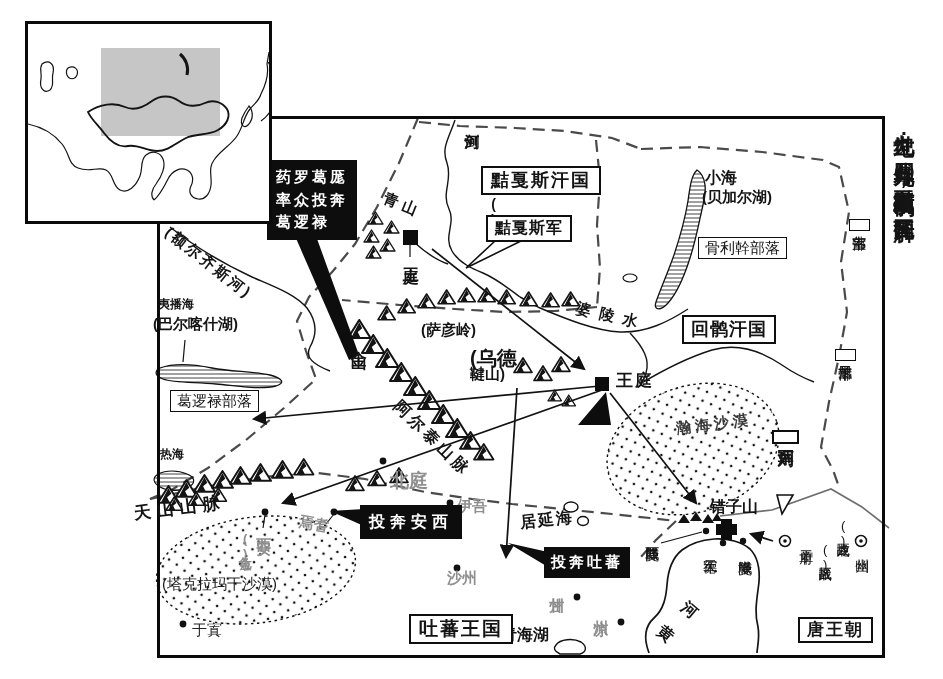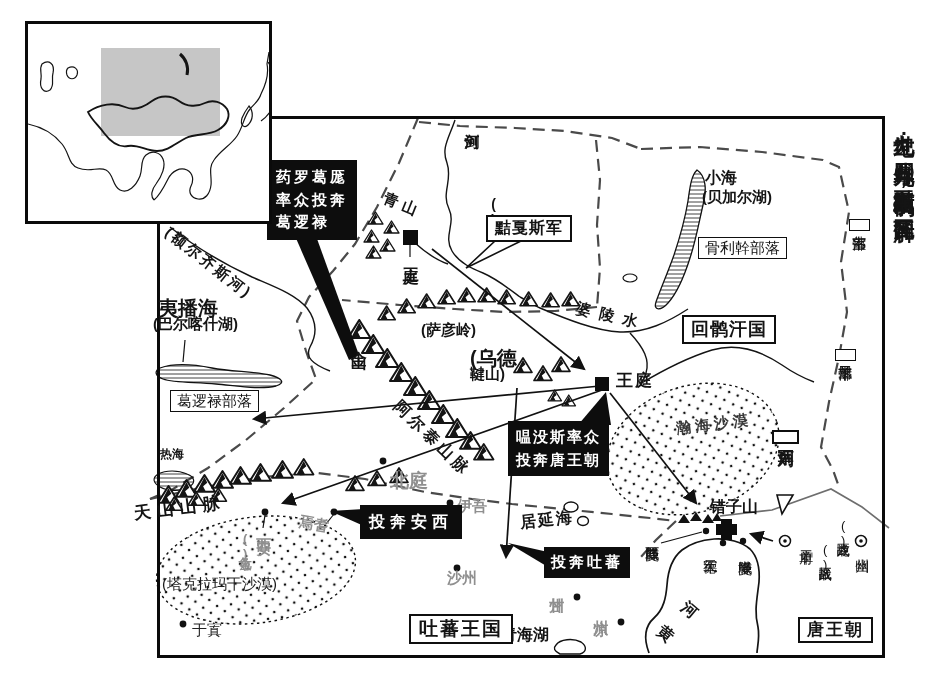--- a/index.html
+++ b/index.html
@@ -188,49 +188,46 @@
       <path d="M240,38 C247,48 250,62 247,75 C245,85 239,93 233,97"></path>
       <path d="M233,70 C238,60 241,50 239,40 L241,28"></path>
     </g>
     <path d="M60,88 C72,80 86,78 97,83 C106,87 116,83 124,77 C132,71 143,71 151,77 C159,83 169,83 177,79 C185,75 194,78 199,85 C203,92 199,101 190,106 C180,112 168,109 158,114 C148,119 140,127 129,127 C118,127 110,120 100,122 C90,124 82,117 76,109 C70,101 63,95 60,88 Z" stroke="#141414" stroke-width="1.9" fill="none"></path>
     <path d="M152,30 C158,35 161,43 159,51" stroke="#141414" stroke-width="3" fill="none"></path>
   </svg>
 </div>
 
 <div class="sidetitle">九世纪·八四〇年九月　黠戛斯南攻回鹘，汗国瓦解</div>
 
+<div class="wbox" style="left:481px;top:166px;font-size:18px;padding:3px 8px;letter-spacing:2px;">黠戛斯汗国</div>
 <div class="wbox" style="left:486px;top:215px;font-size:16px;padding:3px 7px;letter-spacing:1px;">黠戛斯军</div>
 <div class="wbox" style="left:698px;top:237px;font-size:15px;padding:2px 6px;border-width:1.5px;font-weight:400;">骨利幹部落</div>
 <div class="wbox" style="left:682px;top:315px;font-size:18px;padding:3px 7px;letter-spacing:1px;text-align:center;">回鹘汗国</div>
 <div class="wbox" style="left:170px;top:390px;font-size:15px;padding:2px 6px;border-width:1.5px;font-weight:400;">葛逻禄部落</div>
 <div class="wbox v" style="left:849px;top:219px;font-size:14px;padding:5px 2px;border-width:1.5px;font-weight:400;">室韦部落</div>
 <div class="wbox v" style="left:835px;top:349px;font-size:14px;padding:5px 2px;border-width:1.5px;font-weight:400;">黑车子部落</div>
 <div class="wbox v" style="left:772px;top:430px;font-size:16px;padding:5px 3px;">刘沔军</div>
 <div class="wbox" style="left:409px;top:614px;font-size:19px;padding:3px 8px;border-width:2.5px;letter-spacing:2px;">吐蕃王国</div>
 <div class="wbox" style="left:798px;top:617px;font-size:17px;padding:2px 7px;letter-spacing:2px;">唐王朝</div>
 
 <div class="bbox" style="left:267px;top:160px;font-size:15px;padding:6px 9px;letter-spacing:3px;">
   <div>药罗葛厖</div>
   <div>率众投奔</div>
   <div>葛逻禄</div>
 </div>
-<div class="bbox" style="left:508px;top:421px;font-size:15px;padding:5px 8px;letter-spacing:2px;">
-  <div>嗢没斯率众</div>
-  <div>投奔唐王朝</div>
-</div>
 <div class="bbox" style="left:544px;top:547px;font-size:15px;padding:4px 7px;letter-spacing:3px;">投奔吐蕃</div>
 <div class="bbox" style="left:360px;top:505px;font-size:16px;padding:5px 9px;letter-spacing:5px;">投奔安西</div>
 
 <div class="lbl v" style="left:464px;top:122px;font-size:15px;">剑河</div>
 <div class="lbl v" style="left:486px;top:196px;font-size:14px;">(叶尼塞河)</div>
 <div class="lbl" style="left:705px;top:170px;font-size:16px;">小海</div>
 <div class="lbl" style="left:702px;top:189px;font-size:15px;">(贝加尔湖)</div>
 <div class="lbl" style="left:578px;top:300px;font-size:15px;letter-spacing:9px;transform:rotate(13deg);transform-origin:left top;">婆陵水</div>
 <div class="lbl" style="left:172px;top:224px;font-size:15px;letter-spacing:3px;transform:rotate(38deg);transform-origin:left top;">(额尔齐斯河)</div>
-<div class="lbl" style="left:158px;top:298px;font-size:20px;">夷播海</div>
+<div class="lbl" style="left:158px;top:298px;font-size:12px;">夷播海</div>
 <div class="lbl" style="left:153px;top:316px;font-size:15px;">(巴尔喀什湖)</div>
 <div class="lbl" style="left:160px;top:448px;font-size:12px;">热海</div>
 <div class="lbl" style="left:520px;top:512px;font-size:16px;letter-spacing:2px;transform:rotate(-6deg);">居延海</div>
 <div class="lbl" style="left:501px;top:627px;font-size:16px;">青海湖</div>
 <div class="lbl" style="left:657px;top:626px;font-size:16px;transform:rotate(40deg);">黄</div>
 <div class="lbl" style="left:681px;top:602px;font-size:16px;transform:rotate(40deg);">河</div>
 
 <div class="lbl" style="left:387px;top:190px;font-size:15px;letter-spacing:5px;transform:rotate(22deg);transform-origin:left top;">青山</div>
 <div class="lbl" style="left:421px;top:322px;font-size:15px;">(萨彦岭)</div>
 <div class="lbl v" style="left:350px;top:338px;font-size:16px;letter-spacing:3px;">金山</div>

